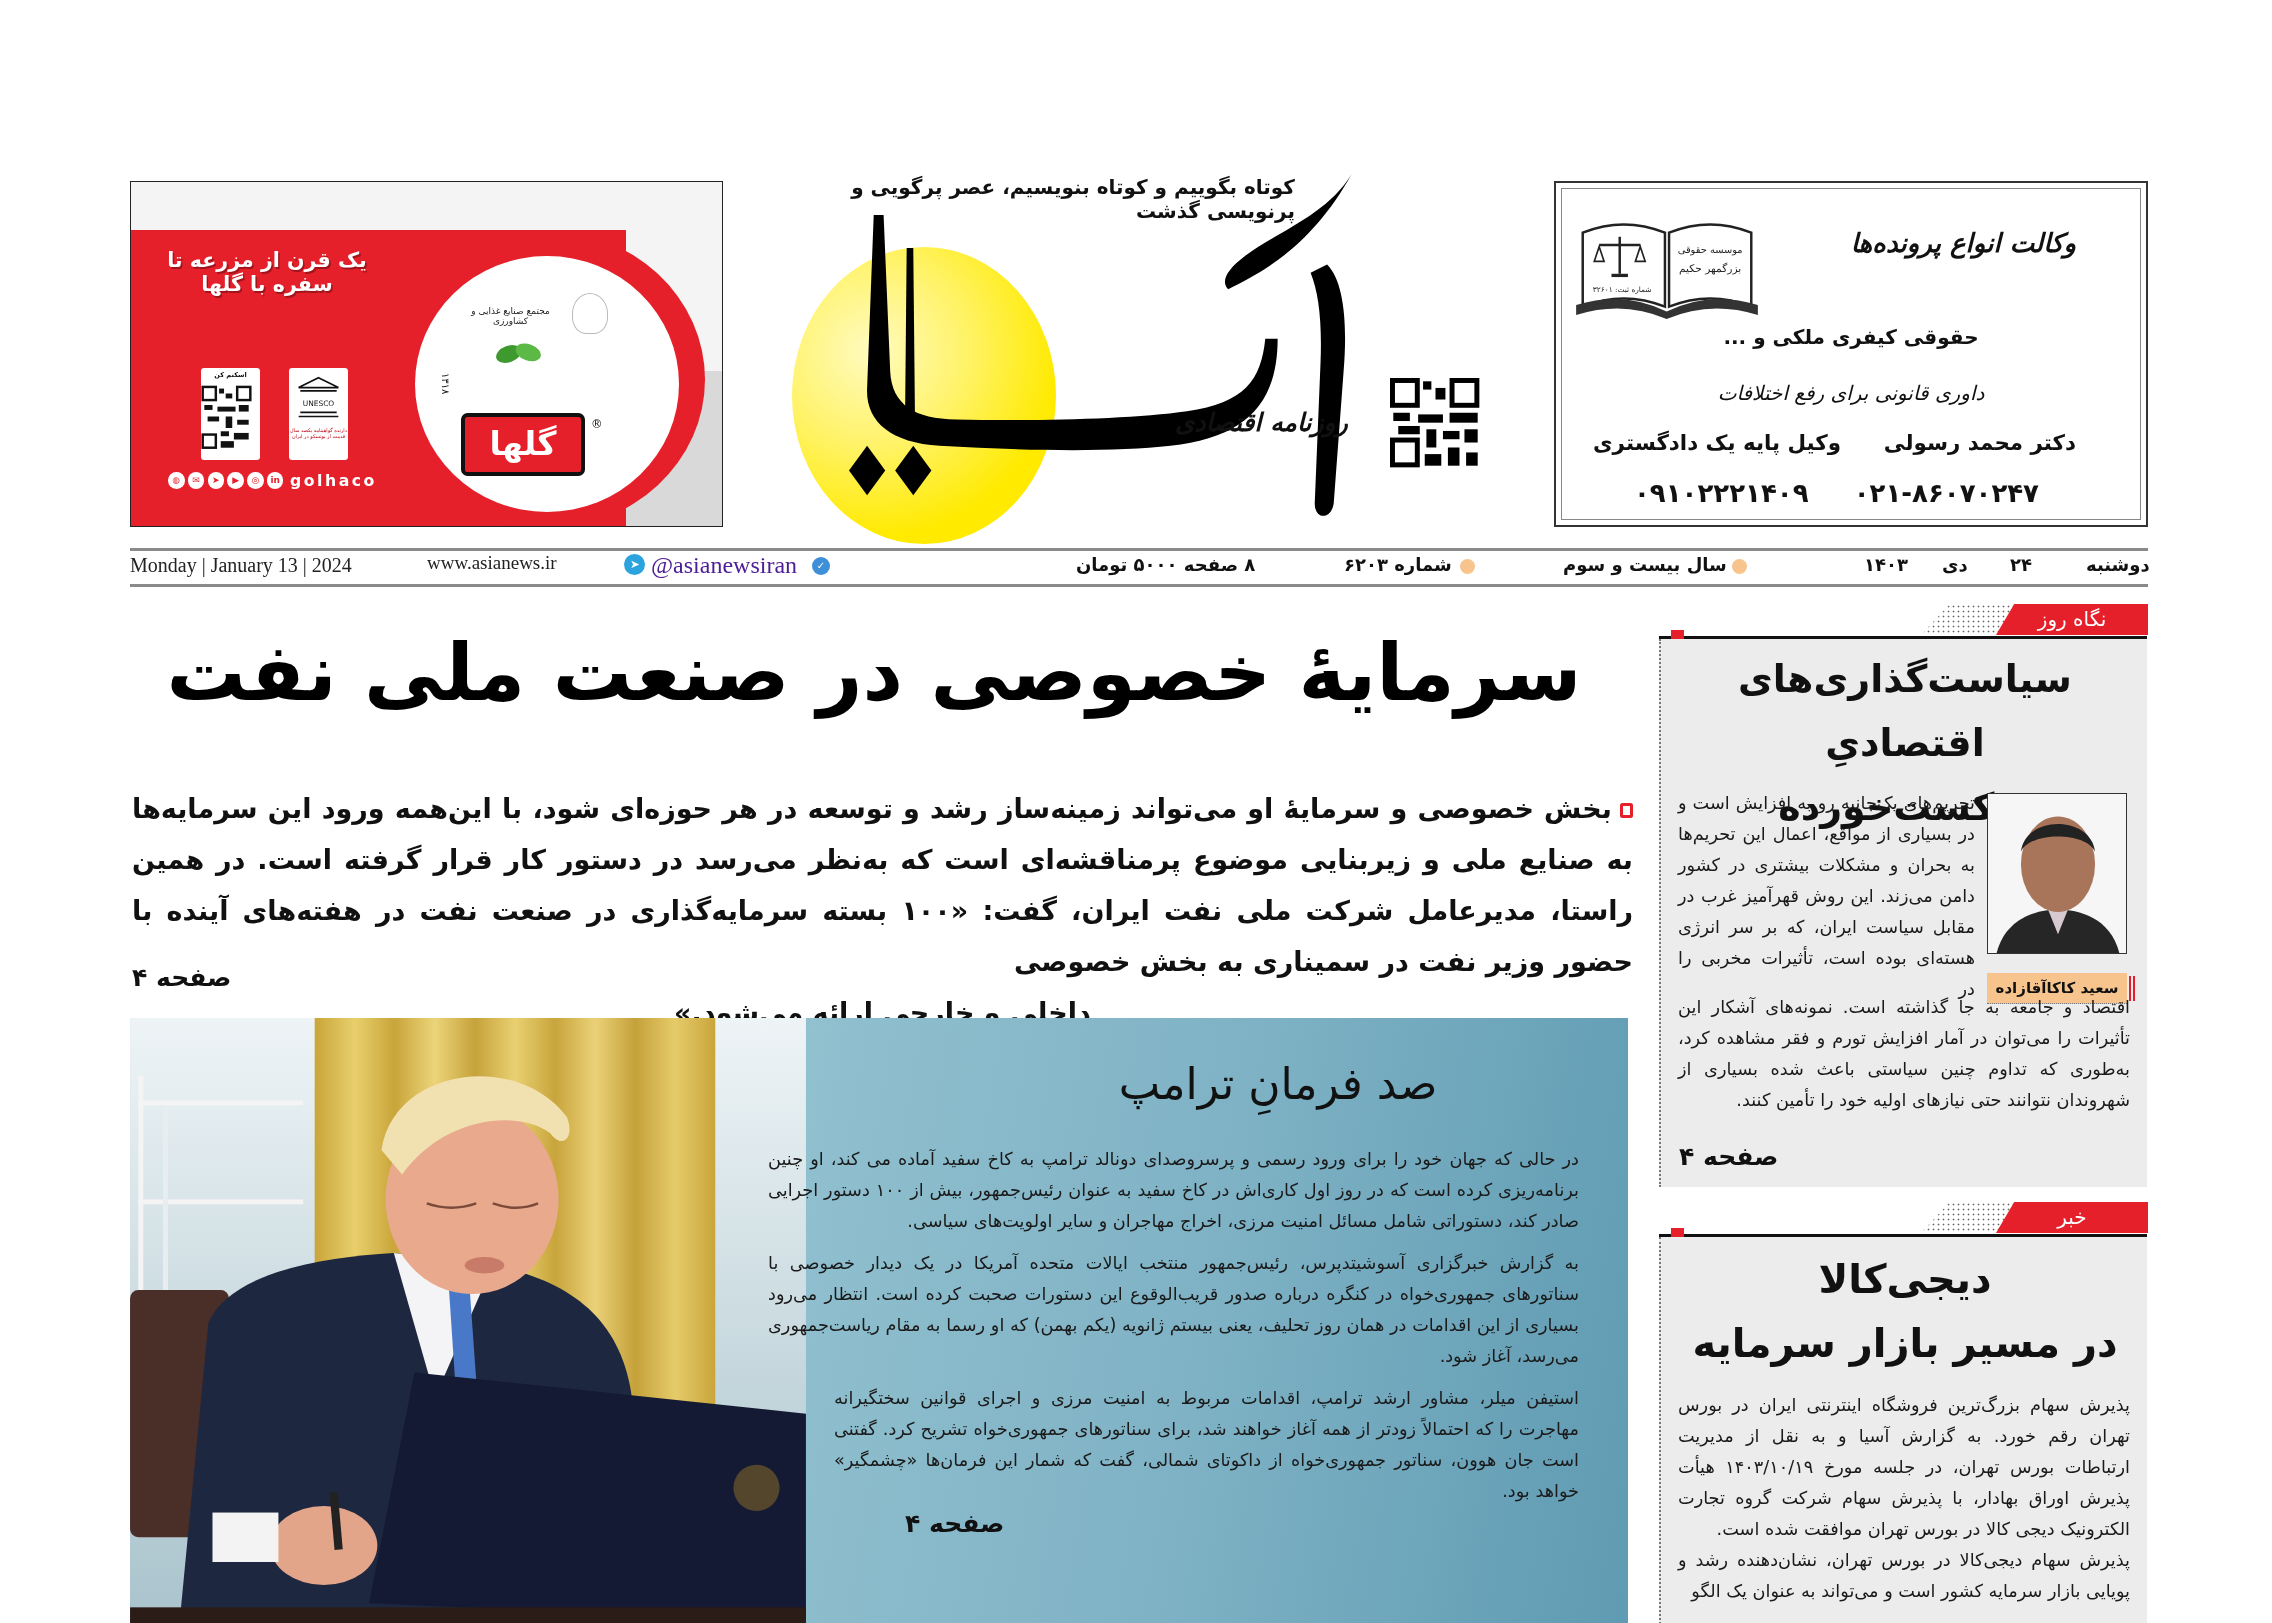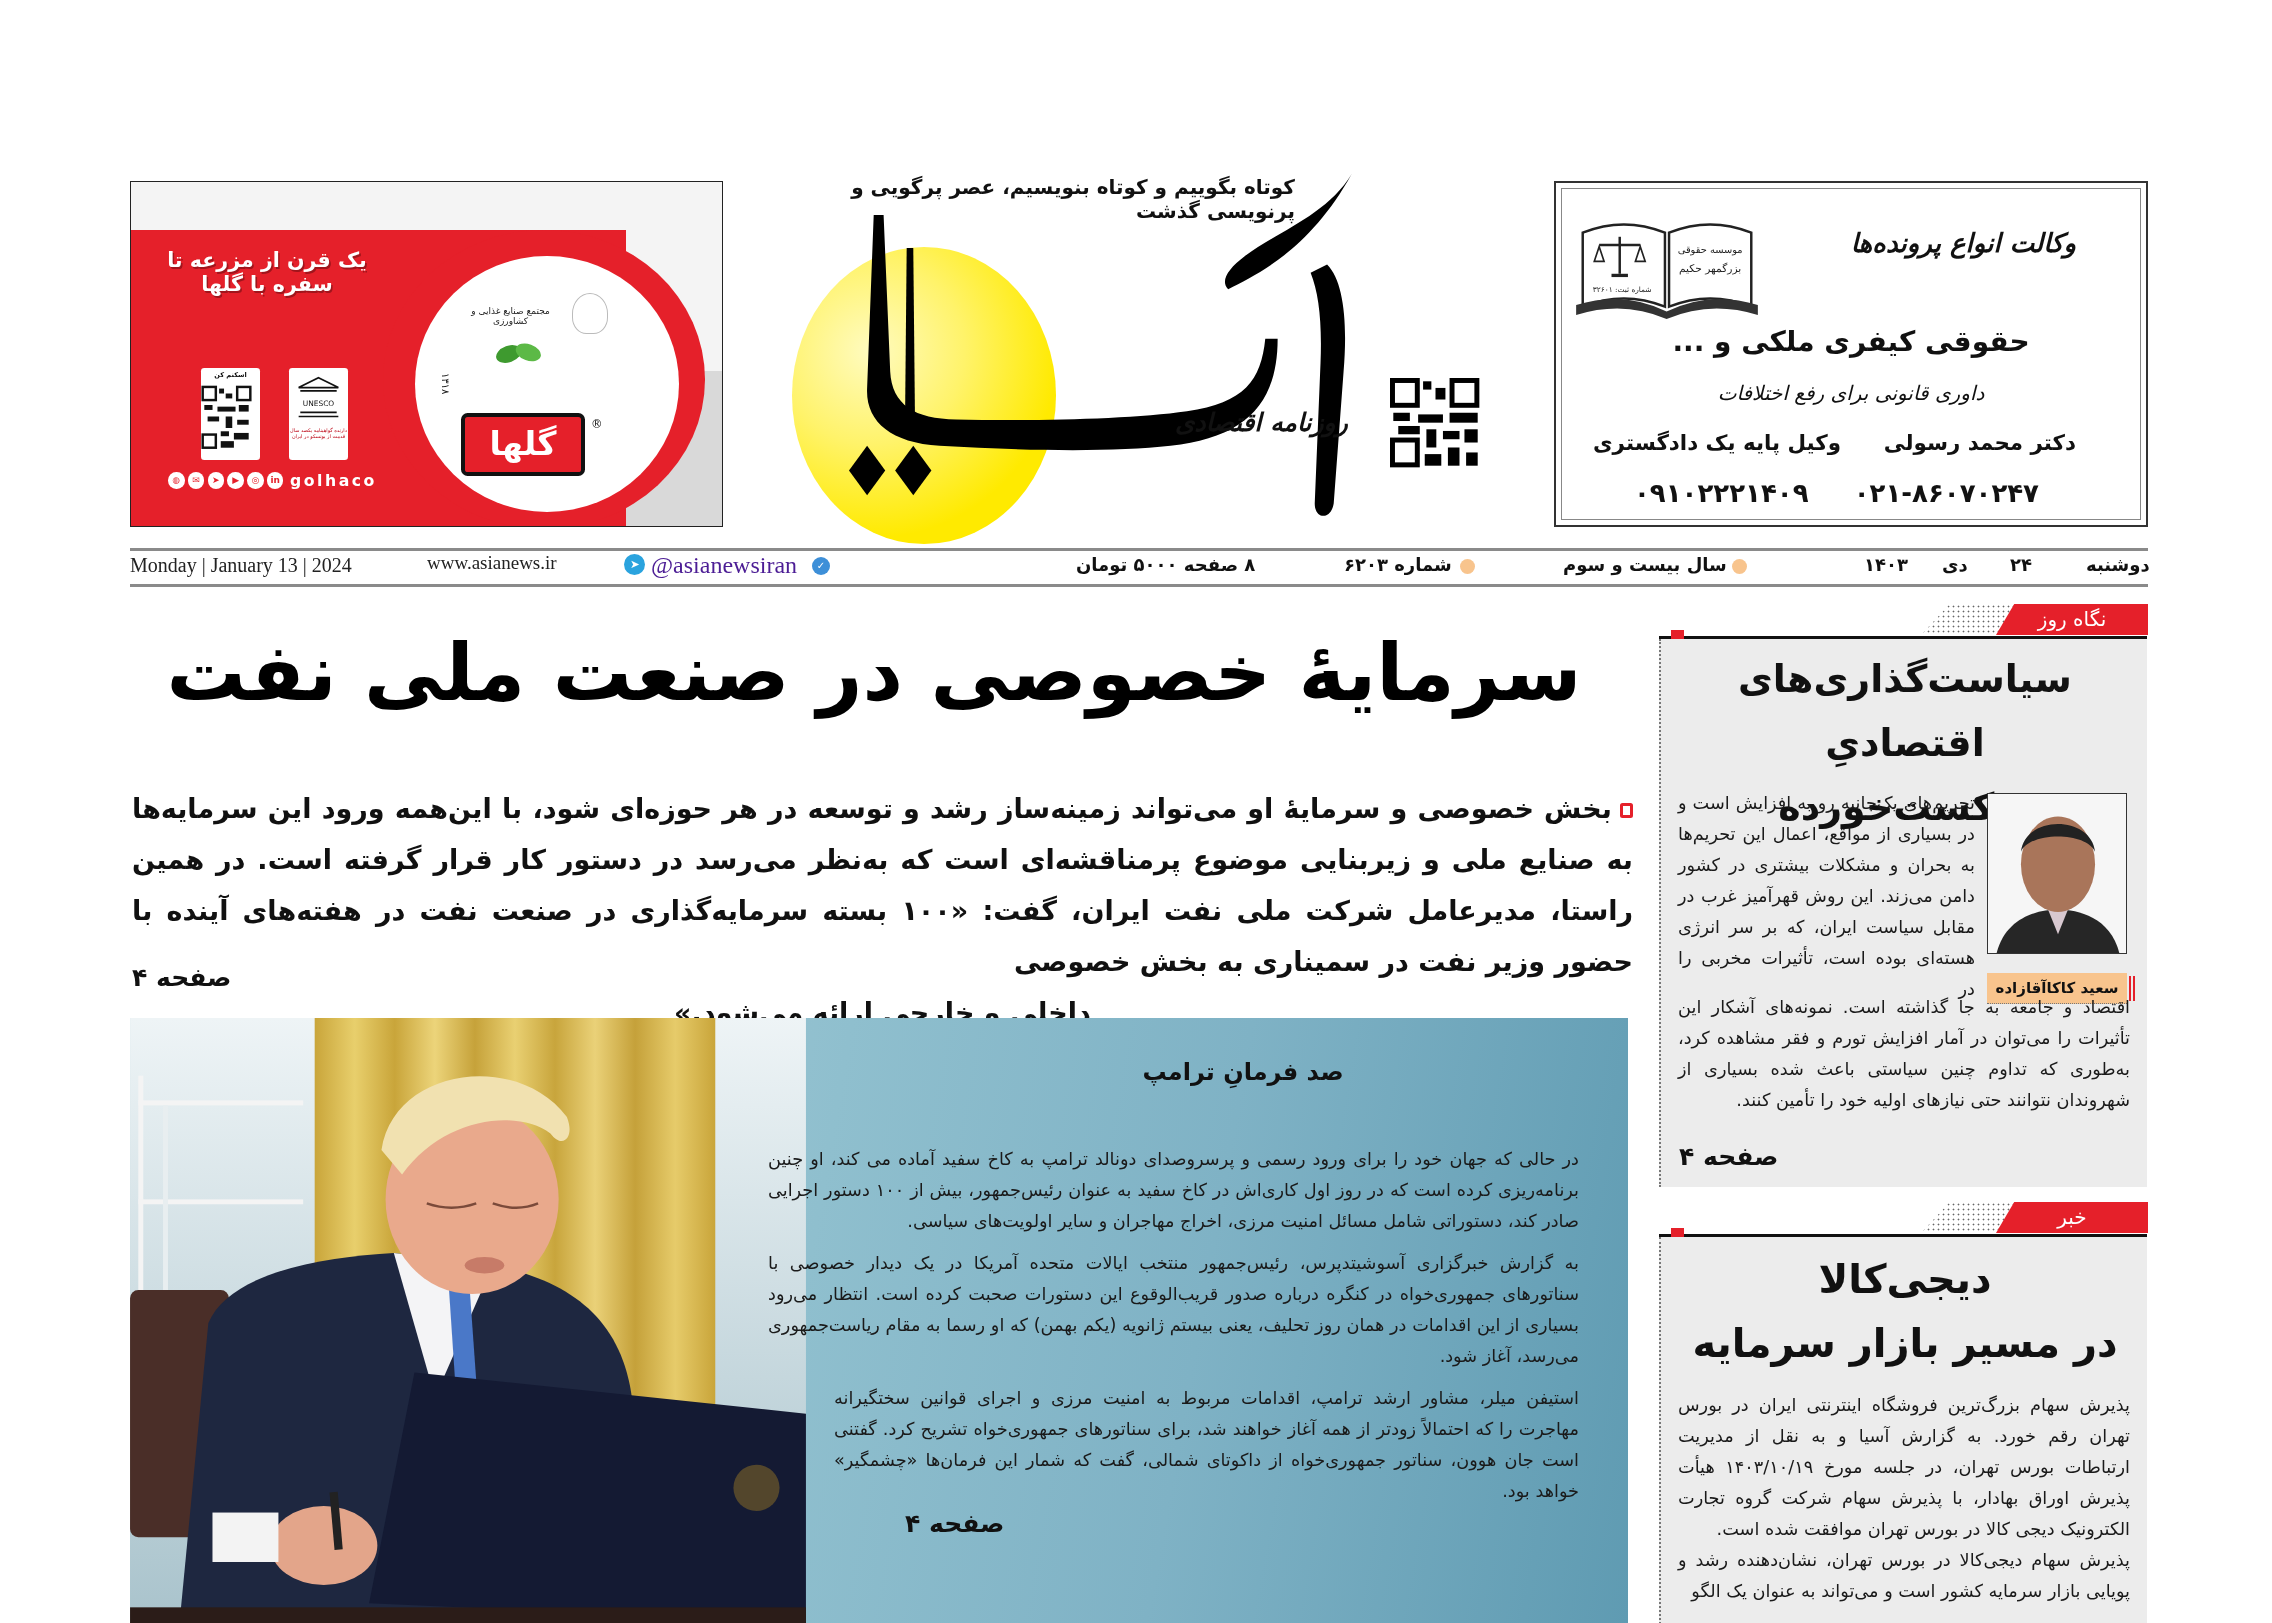--- a/index.html
+++ b/index.html
@@ -30,21 +30,21 @@
   #ad-left .unesco-card .txt { font-size: 5px; margin-top: 5px; color: #b01; }
   #ad-left .socials { position: absolute; left: 37px; top: 289px; display: flex; gap: 3.3px; align-items: center; }
   #ad-left .soc { width: 16.5px; height: 16.5px; background: #fff; border-radius: 50%; color: #e5202a; font-size: 9px; text-align: center; line-height: 16.5px; font-weight: bold; }
   #ad-left .handle { color: #fff; font-size: 15.7px; font-weight: bold; letter-spacing: 2.5px; margin-left: 3.3px; font-family: "DejaVu Sans", sans-serif; }
 
   
   #ad-right { left: 1554px; top: 181px; width: 594px; height: 346px; border: 2.5px solid #333; background: #fff; }
   #ad-right .inner { position: absolute; left: 5px; top: 5px; right: 5px; bottom: 5px; border: 0.8px solid #888; }
   #ad-right .book { position: absolute; left: 18px; top: 25px; width: 186px; height: 111px; }
   #ad-right .l1 { position: absolute; right: 70px; top: 45px; font-size: 26px; font-weight: bold; font-style: italic; font-family: "DejaVu Serif", serif; }
-  #ad-right .l2 { position: absolute; left: 0; right: 0; top: 142px; text-align: center; font-size: 28px; font-weight: bold; }
+  #ad-right .l2 { position: absolute; left: 0; right: 0; top: 142px; text-align: center; font-size: 20px; font-weight: bold; }
   #ad-right .l3 { position: absolute; left: 0; right: 0; top: 198px; text-align: center; font-size: 20px; font-style: italic; font-family: "DejaVu Serif", serif; }
   #ad-right .l4 { position: absolute; left: 37px; right: 70px; top: 247px; display: flex; justify-content: space-between; font-size: 21.4px; font-weight: bold; }
   #ad-right .l5 { position: absolute; left: 78px; right: 107px; top: 295px; display: flex; justify-content: space-between; font-size: 26px; font-weight: bold; letter-spacing: 1.6px; }
 
   
   #tagline { left: 808px; top: 175px; width: 487px; font-size: 20px; font-weight: bold; text-align: right; color: #111; }
   #logo-sun { left: 792px; top: 247px; width: 264px; height: 297px; border-radius: 50%; background: radial-gradient(circle at 30% 35%, #fffbc0 0%, #fff36a 35%, #ffea00 70%); }
   #logo-word { left: 816px; top: 157px; width: 643px; height: 388px; }
   #logo-sub { left: 1175px; top: 408px; font-size: 25px; font-weight: bold; font-style: italic; font-family: "DejaVu Serif", serif; color: #111; }
   #mast-qr { left: 1390px; top: 378px; width: 91px; height: 91px; }
@@ -62,21 +62,21 @@
   
   #headline { left: 165px; top: 627px; width: 1418px; text-align: center; font-size: 79px; font-weight: bold; direction: rtl; color: #000; letter-spacing: -0.8px; }
   #lead { left: 132px; top: 783px; width: 1501px; direction: rtl; text-align: justify; font-size: 27px; font-weight: bold; line-height: 51px; color: #111; }
   #lead .bullet { display: inline-block; width: 13px; height: 15px; border: 3.3px solid #e5202a; border-radius: 2.5px; margin-left: 8.2px; vertical-align: middle; }
   #lead .last { display: block; text-align: center; }
   #lead-page { left: 132px; top: 963px; font-size: 25px; font-weight: bold; direction: rtl; }
 
   
   #feature { left: 130px; top: 1018px; width: 1498px; height: 605px; background: linear-gradient(100deg, #b7d4de 0%, #8fbfce 45%, #7fb2c5 70%, #5f9bb2 100%); overflow: hidden; }
   #feature .photo { position: absolute; left: 0; top: 0; width: 676px; height: 605px; }
-  #feature-title { position: absolute; left: 907px; top: 40px; width: 412px; text-align: center; font-size: 24px; font-weight: bold; direction: rtl; color: #111; }
+  #feature-title { position: absolute; left: 942px; top: 40px; width: 412px; text-align: center; font-size: 44px; font-weight: normal; direction: rtl; color: #111; }
   #feature-body { position: absolute; left: 627px; top: 115px; width: 833px; direction: rtl; text-align: justify; font-size: 17.7px; line-height: 31px; color: #1a1a1a; }
   #feature-body p { margin: 11px; }
   #feature-body p.indent { padding-left: 66px; }
   #feature-page { position: absolute; left: 775px; top: 491px; font-size: 25px; font-weight: bold; direction: rtl; color: #111; }
 
   
   .side-box { position: absolute; left: 1659px; width: 488px; background: #ececec; border-left: 2.5px dotted #777; }
   .side-topline { position: absolute; left: 1659px; width: 488px; height: 3.3px; background: #111; }
   .side-sq { position: absolute; left: 1671px; width: 13px; height: 13px; background: #e5202a; }
   .side-tag { position: absolute; height: 31px; background: #e5202a; color: #fff; font-size: 20px; text-align: center; line-height: 31px; direction: rtl; clip-path: polygon(12% 0,100% 0,100% 100%,0 100%); }

